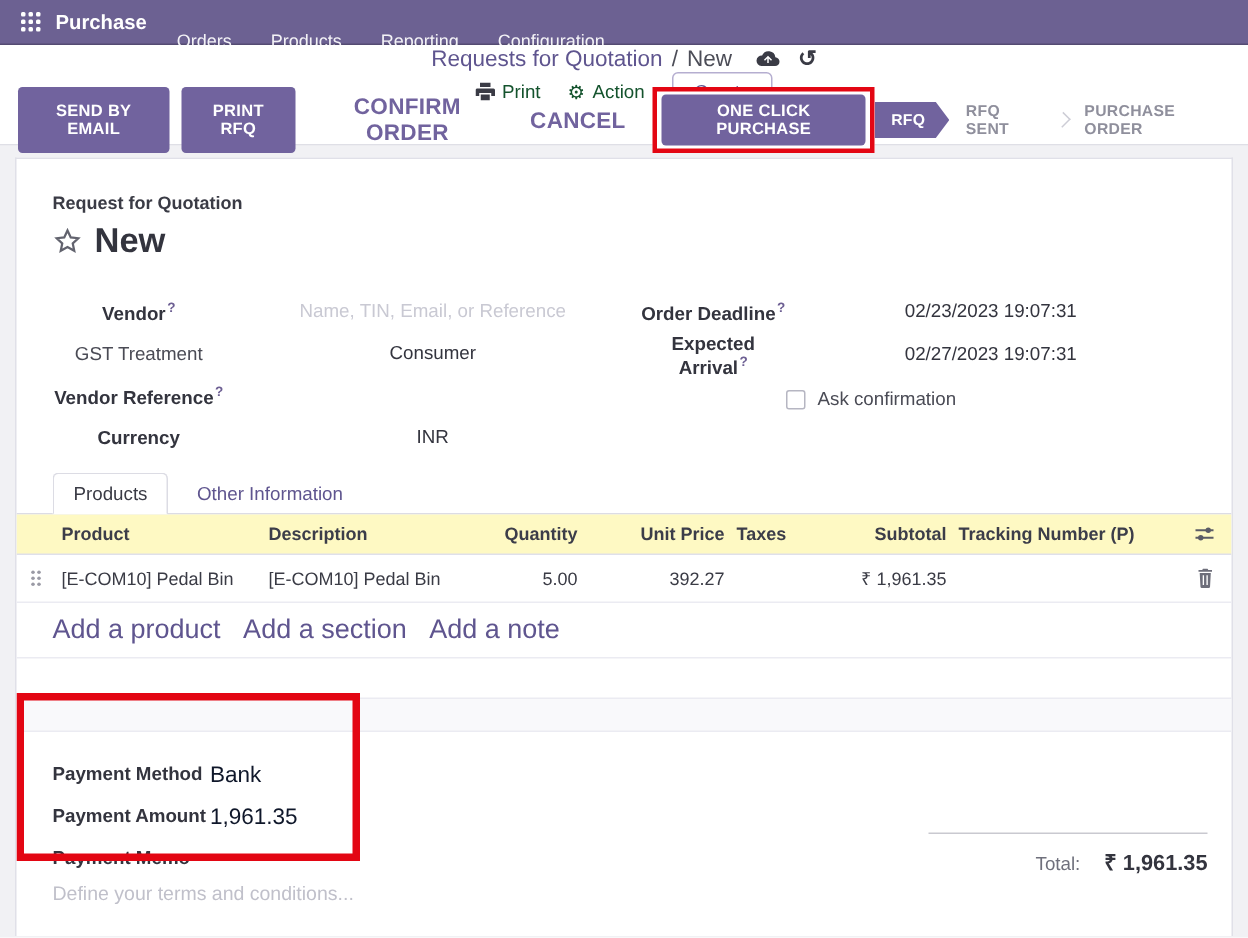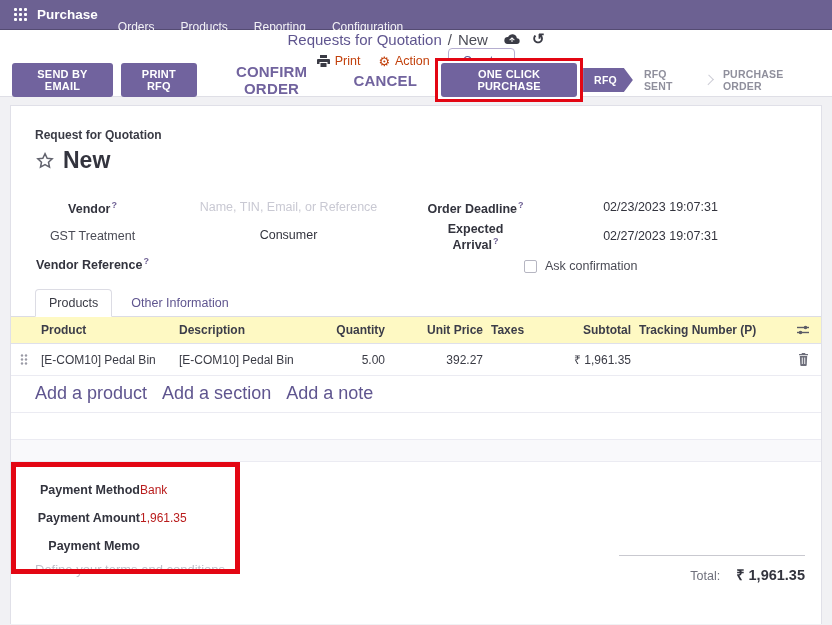--- a/index.html
+++ b/index.html
@@ -24,32 +24,32 @@
     height:34px; background:#fff; display:flex; align-items:center;
     justify-content:space-between; padding:0 16px;flex-direction:column;
   }
   .breadcrumb { display:flex; align-items:center; gap:6px; font-size:15px; }
   .bc-parent { color:#5f558f; cursor:pointer; }
   .bc-sep { color:#4c4d57; }
   .bc-current { color:#4c4d57; }
   .bc-icons { display:flex; align-items:center; gap:12px; margin-left:10px; }
   .icon-btn { cursor:pointer; display:inline-flex; align-items:center; color:#3a3b45; }
   .cp-right { display:flex; align-items:center; gap:18px; }
-  .cp-action { display:flex; align-items:center; gap:5px; font-size:12.5px; color:#c2410c; cursor:pointer; }
+  .cp-action { display:flex; align-items:center; gap:5px; font-size:12.5px; color:#14532d; cursor:pointer; }
   .gear-glyph { font-size:13px; line-height:1; }
   .btn-create {
     border:1px solid #b5aed0; color:#5f558f; background:#fff; font-size:12.5px;
     padding:5px 14px; border-radius:4px; cursor:pointer; font-family:inherit;
   }
   
   .statusbar {
     height:33px; background:#fff; border-bottom:1px solid #dfdfe6;
     display:flex; align-items:center; justify-content:space-between; padding:0 16px 0 12px;
   }
-  .sb-left { display:flex; align-items:center; gap:8px; }
+  .sb-left { display:flex; gap:8px; }
   .btn-primary {
     background:#71639e; color:#fff; border:none; font-weight:bold; font-size:11px;
     padding:5px 10px; border-radius:3px; cursor:pointer; letter-spacing:.2px; font-family:inherit;
   }
   .btn-flat {
     background:none; border:none; color:#71639e; font-weight:bold; font-size:15px;
     padding:5px 7px; cursor:pointer; letter-spacing:.2px; font-family:inherit;
   }
   .hl-red { border:3px solid #e30613; padding:2px 3px; margin-left:3px; background:#fff; }
   .stages { display:flex; align-items:center; gap:11px; }
@@ -98,22 +98,22 @@
   .trow > div { font-size:12px; color:#3a3b45; padding:7px 4px; white-space:nowrap; }
   .c-right { text-align:right; }
   .c-center { text-align:center; }
   .links-row { display:flex; gap:15px; padding:7px 24px 8px; border-bottom:1px solid #ebebf2; }
   .links-row span { font-size:18px; color:#5f558f; cursor:pointer; }
   .empty-row { height:27px; border-bottom:1px solid #ebebf2; }
   .stripe-row { height:22px; background:#f9f9fb; border-bottom:1px solid #ebebf2; }
   
   .payment { padding:14px 24px 0; }
   .prow { display:flex; align-items:center; min-height:28px; }
-  .plabel { width:105px; font-size:12.5px; font-weight:bold; color:#33343e; flex-shrink:0;text-align:right; }
-  .pval { font-size:12px; color:#b91c1c; cursor:text; }
+  .plabel { width:105px; font-size:12.5px; font-weight:bold; color:#33343e; flex-shrink:0; }
+  .pval { font-size:15px; color:#0f172a; cursor:text; }
   .terms { padding:2px 24px; font-size:13px; color:#c0c0ca; cursor:text; }
   
   .totals {
     position:absolute; top:449px; right:16px; width:186px;
     border-top:1px solid #c9c9d0; padding-top:8px;
     display:flex; justify-content:flex-end; align-items:baseline; gap:16px;
   }
   .total-label { font-size:12.5px; color:#6f707c; }
   .total-value { font-size:14.5px; font-weight:bold; color:#33343e; }
   
@@ -213,20 +213,24 @@
           <span class="flabel"><span>Vendor</span><sup>?</sup></span>
           <span class="fval placeholder">Name, TIN, Email, or Reference</span>
         </div>
         <div class="frow">
           <span class="flabel normal">GST Treatment</span>
           <span class="fval">Consumer</span>
         </div>
         <div class="frow">
           <span class="flabel"><span>Vendor Reference</span><sup>?</sup></span>
           <span class="fval"></span>
+        </div>
+        <div class="frow">
+          <span class="flabel">Currency</span>
+          <span class="fval">INR</span>
         </div>
       </div>
       <div class="fcol-right">
         <div class="frow">
           <span class="flabel"><span>Order Deadline</span><sup>?</sup></span>
           <span class="fval">02/23/2023 19:07:31</span>
         </div>
         <div class="frow">
           <span class="flabel"><span>Expected Arrival</span><sup>?</sup></span>
           <span class="fval">02/27/2023 19:07:31</span>

